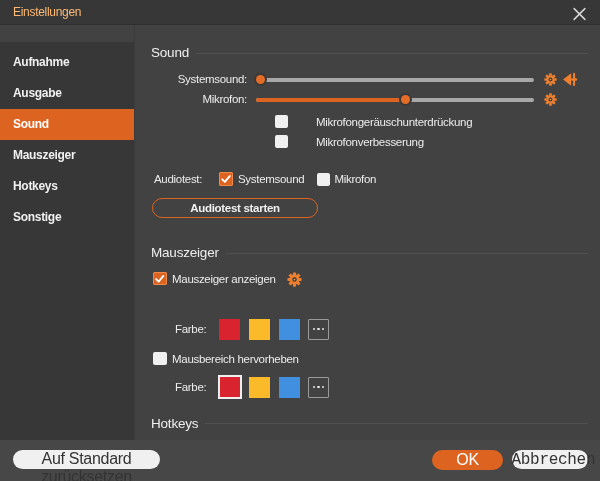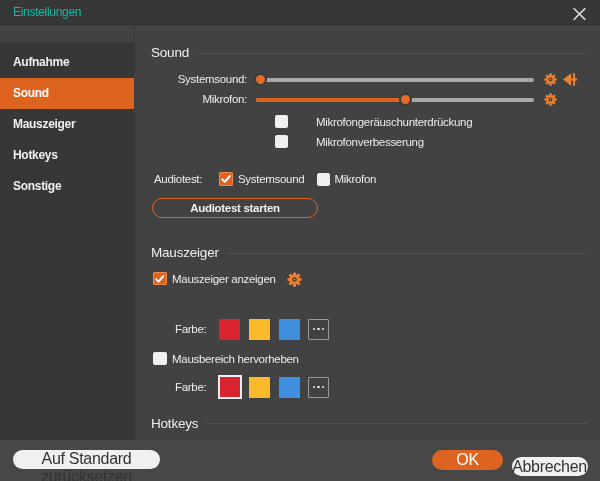--- a/index.html
+++ b/index.html
@@ -19,21 +19,21 @@
   .win{
     position:relative;width:600px;height:481px;overflow:hidden;
     background:var(--bg-content);
     font-family:"Liberation Sans","DejaVu Sans",sans-serif;
     color:var(--text);
     font-size:11.5px;letter-spacing:-0.3px;
     -webkit-font-smoothing:antialiased;
   }
   
   .titlebar{position:absolute;left:0;top:0;width:600px;height:25px;background:var(--bg-dark);border-bottom:1px solid #2f2f2f;}
-  .titlebar .title{position:absolute;left:13px;top:0;line-height:25px;font-size:12px;color:#14b8a6;}
+  .titlebar .title{position:absolute;left:13px;top:0;line-height:25px;font-size:12px;color:#fdba74;}
   .close-btn{position:absolute;right:13px;top:7px;width:15px;height:14px;cursor:pointer;}
   
   .sidebar{position:absolute;left:0;top:42px;width:134px;height:415px;background:var(--bg-dark);font-weight:bold;}
   .side-item{height:31px;line-height:31px;padding-left:13px;font-size:12px;color:#f0f0f0;cursor:pointer;}
   .side-item:first-child{margin-top:5px;}
   .side-item.selected{background:var(--accent);color:#ffffff;}
   
   .content{position:absolute;left:134px;top:25px;width:466px;height:415px;background:var(--bg-content);box-shadow:inset 1px 0 0 rgba(0,0,0,0.10);}
   .sec-head{position:absolute;left:17px;right:12px;height:15px;display:flex;align-items:center;font-size:13.5px;letter-spacing:-0.2px;color:#eeeeee;}
   .sec-head .rule{flex:1;height:1px;background:var(--line);margin-left:7px;margin-top:1px;}
@@ -88,36 +88,37 @@
   .swatch.s1{left:115px;}
   .swatch.s2{left:145px;}
   .swatch.selected{left:83.5px;top:0;width:24px;height:24px;border:2px solid #f0f0f0;}
   .more-btn{position:absolute;left:174px;top:1.5px;width:21px;height:21px;border:1px solid #9a9a9a;border-radius:1px;background:transparent;display:flex;align-items:center;justify-content:center;gap:2.5px;cursor:pointer;}
   .more-btn i{display:block;width:2.2px;height:2.2px;border-radius:50%;background:#e6e6e6;}
   
   .footer{position:absolute;left:0;top:440px;width:600px;height:41px;background:var(--bg-footer);}
   .pill{position:absolute;border:none;border-radius:10px;font-family:inherit;font-size:16px;letter-spacing:-0.3px;cursor:pointer;}
   .btn-reset{left:13px;top:10px;width:147px;height:19px;background:var(--light-btn);color:var(--dark-text);}
   .btn-ok{left:432px;top:9.5px;width:71px;height:20px;background:var(--accent);color:#ffffff;}
-  .btn-cancel{left:511.5px;top:17px;width:76px;height:19px;background:var(--light-btn);color:var(--dark-text);}
+  .btn-cancel{left:511.5px;top:10px;width:76px;height:19px;background:var(--light-btn);color:var(--dark-text);font-family:Liberation Mono, monospace;}
 </style>
 </head>
 <body>
 
 <div class="win">
 
   <div class="titlebar">
     <span class="title">Einstellungen</span>
     <svg class="close-btn" viewBox="0 0 13 13">
       <path d="M1.5 1.5 L11.5 11.5 M11.5 1.5 L1.5 11.5" stroke="#d6d6d6" stroke-width="1.4" stroke-linecap="round" fill="none"></path>
     </svg>
   </div>
 
   <div class="sidebar">
     <div class="side-item"><span>Aufnahme</span></div>
+    <div class="side-item"><span>Ausgabe</span></div>
     <div class="side-item selected"><span>Sound</span></div>
     <div class="side-item"><span>Mauszeiger</span></div>
     <div class="side-item"><span>Hotkeys</span></div>
     <div class="side-item"><span>Sonstige</span></div>
   </div>
 
   <div class="content">
 
     <div class="sec-head sound">
       <span>Sound</span>

